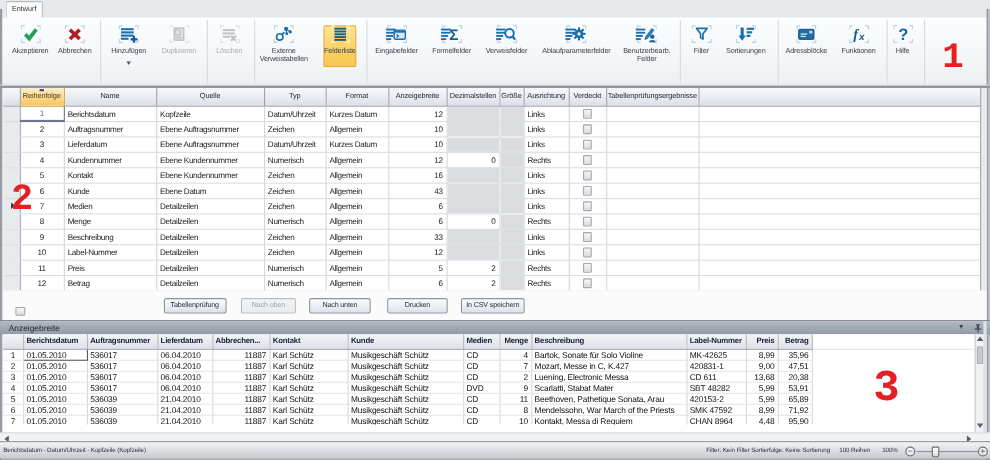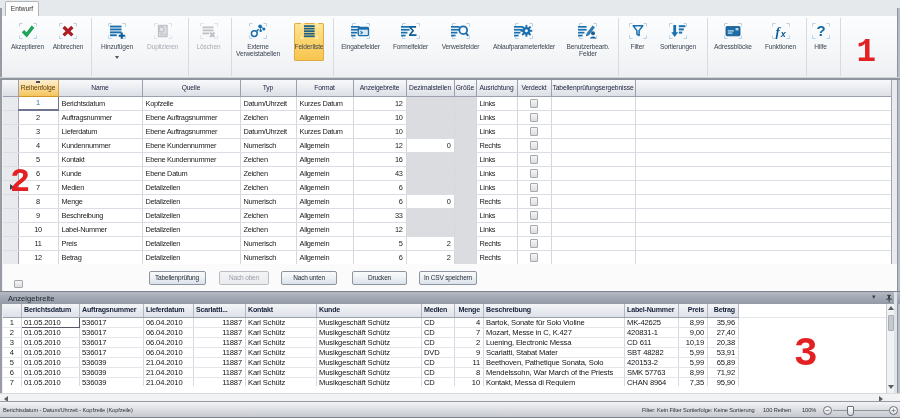--- a/index.html
+++ b/index.html
@@ -535,21 +535,21 @@
         <col style="width:29px">
         <col style="width:31px">
         <col style="width:148px">
       </colgroup>
 <tbody>
         <tr class="h">
 <td class="" style=""></td>
 <td class="" style="">Berichtsdatum</td>
 <td class="" style="">Auftragsnummer</td>
 <td class="" style="">Lieferdatum</td>
-<td class="" style="">Scarlatti...</td>
+<td class="" style="">Abbrechen...</td>
 <td class="" style="">Kontakt</td>
 <td class="" style="">Kunde</td>
 <td class="" style="">Medien</td>
 <td class="r" style="">Menge</td>
 <td class="" style="">Beschreibung</td>
 <td class="" style="">Label-Nummer</td>
 <td class="r" style="">Preis</td>
 <td class="r" style="">Betrag</td>
 <td class=" f" style="background:#fff;border-bottom:1px solid #e3e6ea"></td>
 </tr>
@@ -575,36 +575,36 @@
 <td class="" style="0">536017</td>
 <td class="" style="0">06.04.2010</td>
 <td class="r" style="0">11887</td>
 <td class="" style="0">Karl Schütz</td>
 <td class="" style="0">Musikgeschäft Schütz</td>
 <td class="" style="0">CD</td>
 <td class="r" style="0">7</td>
 <td class="" style="0">Mozart, Messe in C, K.427</td>
 <td class="" style="0">420831-1</td>
 <td class="r" style="0">9,00</td>
-<td class="r" style="0">27,40</td>
+<td class="r" style="0">47,51</td>
 <td class="f"></td>
         </tr>
 <tr class="b">
 <td class="c" style="0">3</td>
 <td class="" style="0">01.05.2010</td>
 <td class="" style="0">536017</td>
 <td class="" style="0">06.04.2010</td>
 <td class="r" style="0">11887</td>
 <td class="" style="0">Karl Schütz</td>
 <td class="" style="0">Musikgeschäft Schütz</td>
 <td class="" style="0">CD</td>
 <td class="r" style="0">2</td>
 <td class="" style="0">Luening, Electronic Messa</td>
 <td class="" style="0">CD 611</td>
-<td class="r" style="0">10,19</td>
+<td class="r" style="0">13,68</td>
 <td class="r" style="0">20,38</td>
 <td class="f"></td>
         </tr>
 <tr class="b">
 <td class="c" style="0">4</td>
 <td class="" style="0">01.05.2010</td>
 <td class="" style="0">536017</td>
 <td class="" style="0">06.04.2010</td>
 <td class="r" style="0">11887</td>
 <td class="" style="0">Karl Schütz</td>
@@ -620,55 +620,55 @@
 <tr class="b">
 <td class="c" style="0">5</td>
 <td class="" style="0">01.05.2010</td>
 <td class="" style="0">536039</td>
 <td class="" style="0">21.04.2010</td>
 <td class="r" style="0">11887</td>
 <td class="" style="0">Karl Schütz</td>
 <td class="" style="0">Musikgeschäft Schütz</td>
 <td class="" style="0">CD</td>
 <td class="r" style="0">11</td>
-<td class="" style="0">Beethoven, Pathetique Sonata, Solo</td>
+<td class="" style="0">Beethoven, Pathetique Sonata, Arau</td>
 <td class="" style="0">420153-2</td>
 <td class="r" style="0">5,99</td>
 <td class="r" style="0">65,89</td>
 <td class="f"></td>
         </tr>
 <tr class="b">
 <td class="c" style="0">6</td>
 <td class="" style="0">01.05.2010</td>
 <td class="" style="0">536039</td>
 <td class="" style="0">21.04.2010</td>
 <td class="r" style="0">11887</td>
 <td class="" style="0">Karl Schütz</td>
 <td class="" style="0">Musikgeschäft Schütz</td>
 <td class="" style="0">CD</td>
 <td class="r" style="0">8</td>
 <td class="" style="0">Mendelssohn, War March of the Priests</td>
-<td class="" style="0">SMK 57763</td>
+<td class="" style="0">SMK 47592</td>
 <td class="r" style="0">8,99</td>
 <td class="r" style="0">71,92</td>
 <td class="f"></td>
         </tr>
 <tr class="b">
 <td class="c" style="0">7</td>
 <td class="" style="0">01.05.2010</td>
 <td class="" style="0">536039</td>
 <td class="" style="0">21.04.2010</td>
 <td class="r" style="0">11887</td>
 <td class="" style="0">Karl Schütz</td>
 <td class="" style="0">Musikgeschäft Schütz</td>
 <td class="" style="0">CD</td>
 <td class="r" style="0">10</td>
 <td class="" style="0">Kontakt, Messa di Requiem</td>
 <td class="" style="0">CHAN 8964</td>
-<td class="r" style="0">7,35</td>
+<td class="r" style="0">4,48</td>
 <td class="r" style="0">95,90</td>
 <td class="f"></td>
         </tr>
 </tbody>
     </table>
   </div>
 <div class="abs" style="left:3px;top:386px;width:883px;height:7px;background:#fff"></div>
 <div class="abs" style="left:886px;top:304px;width:8px;height:89px;background:#f1f2f4;border-left:1px solid #c6cad0">
     <div style="position:absolute;left:1px;top:2px;width:0;height:0;border-left:3px solid transparent;border-right:3px solid transparent;border-bottom:4px solid #5a5f66"></div>
     <div style="position:absolute;left:0.5px;top:11px;width:6px;height:16px;background:#c4c8cf;border:1px solid #a9adb4;border-radius:1px"></div>

